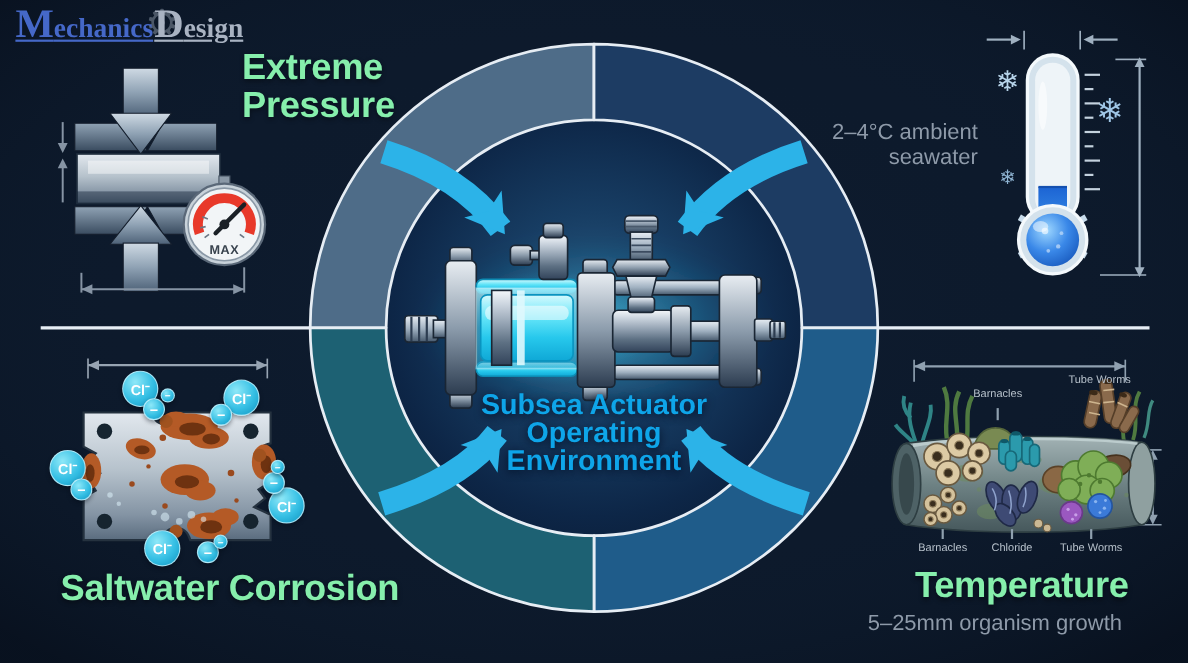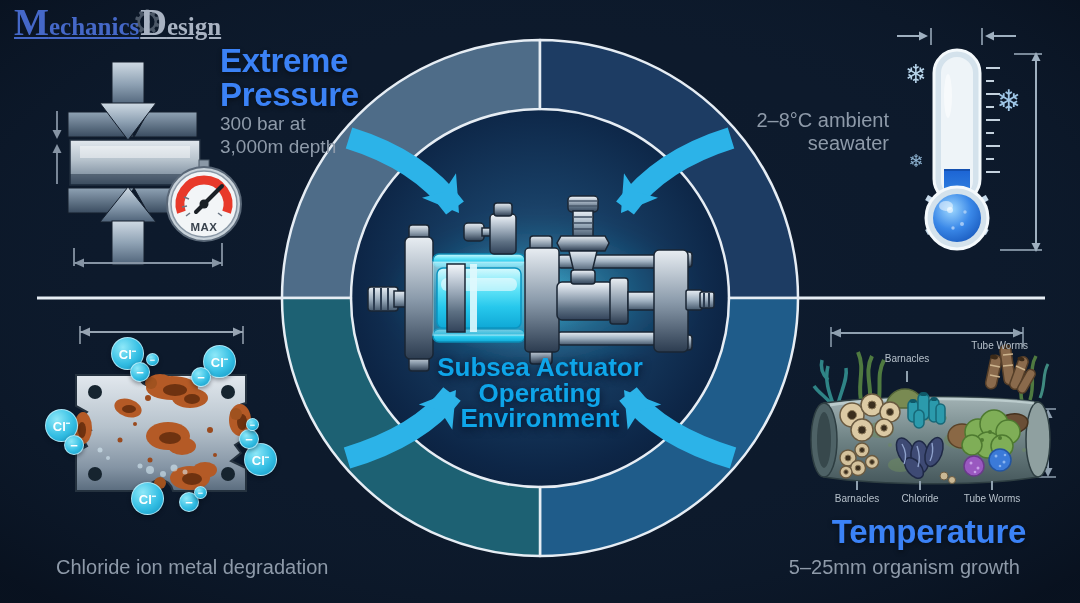--- a/index.html
+++ b/index.html
@@ -1,19 +1,19 @@
 <!DOCTYPE html>
 <html><head>
 <meta charset="utf-8">
 <style>
   html,body{margin:0;padding:0;background:#0d1a2c;}
   #canvas{position:relative;width:1080px;height:603px;overflow:hidden;background:#0d1a2c;
           font-family:"Liberation Sans",sans-serif;}
   #art{position:absolute;left:0;top:0;}
-  .h1{position:absolute;font-weight:700;font-size:33px;line-height:34px;color:#3b82f6;
+  .h1{position:absolute;font-weight:700;font-size:33px;line-height:34px;color:#86efac;
       letter-spacing:-0.3px;white-space:pre-line;text-shadow:0 2px 5px rgba(0,0,0,.45);}
   .sub{position:absolute;font-size:20px;line-height:23px;color:#8e9aa9;white-space:pre-line;}
   .right{text-align:right;}
   .center-title{position:absolute;left:540px;top:355px;transform:translateX(-50%);
       width:340px;text-align:center;font-weight:700;font-size:26px;line-height:25.5px;
       color:#0ea5e9;white-space:pre-line;text-shadow:0 2px 8px rgba(0,10,30,.85);}
   .small-label{position:absolute;font-size:10px;color:#b6c0ca;white-space:nowrap;}
   .cx{transform:translateX(-50%);}
   .tick{position:absolute;background:#8fa0ae;}
   .ion{position:absolute;border-radius:50%;display:flex;align-items:center;justify-content:center;
@@ -469,31 +469,29 @@
   </g>
 </svg>
 
 <div id="logo">
   <span class="gear">⚙</span>
   <span class="logo-w logo-mech">Mechanics</span><span class="logo-w logo-des">Design</span>
 </div>
 
 <div class="h1" style="left:220px;top:44px;">Extreme
 Pressure</div>
-<div class="sub" style="left:220px;top:112px;font-size:19px;">300 bar at
-3,000m depth</div>
-
-<div class="sub right" style="right:191px;top:109px;">2–8°C ambient
+
+<div class="sub right" style="right:191px;top:109px;">2–4°C ambient
 seawater</div>
 
 <div class="center-title">Subsea Actuator
 Operating
 Environment</div>
 
-<div class="sub" style="left:56px;top:556px;">Chloride ion metal degradation</div>
+<div class="h1" style="left:55px;top:517px;">Saltwater Corrosion</div>
 
 <div class="h1 right" style="right:54px;top:515px;">Temperature</div>
 <div class="sub right" style="right:60px;top:556px;">5–25mm organism growth</div>
 
 <div class="small-label" style="right:52px;top:340px;">Tube Worms</div>
 <div class="small-label cx" style="left:907px;top:353px;">Barnacles</div>
 <div class="tick" style="left:906px;top:371px;width:2px;height:11px;"></div>
 <div class="small-label cx" style="left:857px;top:493px;">Barnacles</div>
 <div class="small-label cx" style="left:920px;top:493px;">Chloride</div>
 <div class="small-label cx" style="left:992px;top:493px;">Tube Worms</div>

